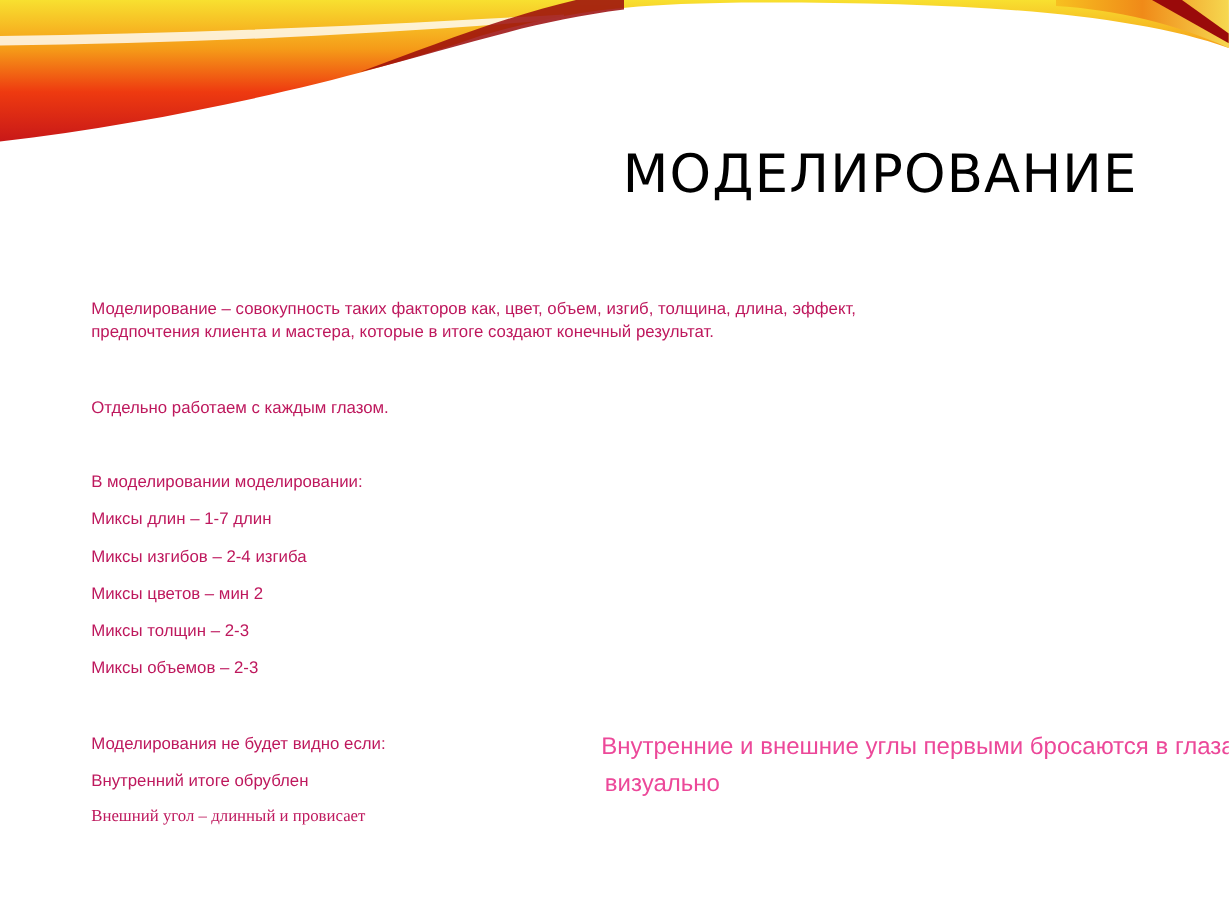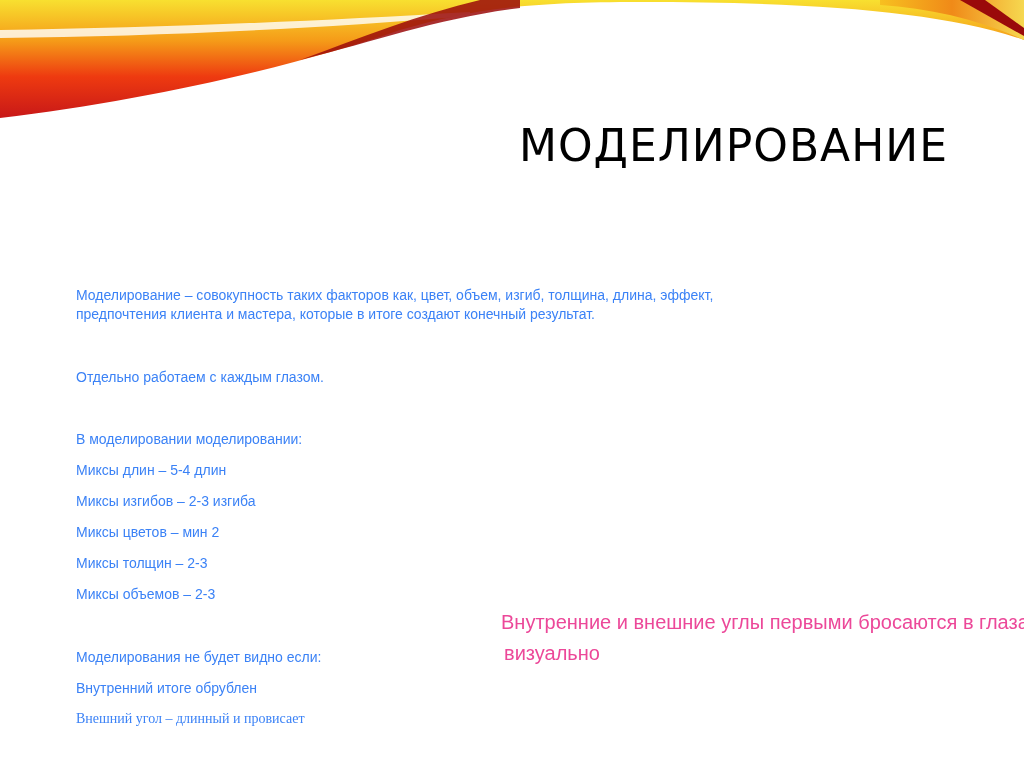--- a/index.html
+++ b/index.html
@@ -6,21 +6,21 @@
     body {
       width: 1024px; height: 767px; position: relative; overflow: hidden;
       background: #ffffff; font-family: "Liberation Sans", sans-serif; color: #1a1a1a;
     }
     .swoosh { position: absolute; left: 0; top: 0; width: 1024px; height: 130px; }
     .title {
       position: absolute; right: 76px; top: 120px;
       font-size: 44px; letter-spacing: 1px; font-weight: normal; color: #000;
       font-family: "DejaVu Sans", sans-serif; margin: 0;
     }
-    .p { position: absolute; left: 76px; font-size: 14px; color: #3b82f6; white-space: nowrap; margin-top: 38px; }
+    .p { position: absolute; left: 76px; font-size: 14px; color: #be185d; white-space: nowrap; }
     .right-col { position: absolute; left: 481px; font-size: 20px; color: #ec4899; white-space: nowrap; margin-left: 20px; }
   </style>
 </head>
 <body>
 
 <svg class="swoosh" viewBox="0 0 1024 130" preserveAspectRatio="none">
   <defs>
     <linearGradient id="g1" x1="0" y1="0" x2="0" y2="1">
       <stop offset="0" stop-color="#f8e030"></stop>
       <stop offset="0.35" stop-color="#f59a18"></stop>
@@ -41,22 +41,22 @@
 </svg>
 
 <h1 class="title">МОДЕЛИРОВАНИЕ</h1>
 
 <div class="p" style="top:249px;">Моделирование – совокупность таких факторов как, цвет, объем, изгиб, толщина, длина, эффект,</div>
 <div class="p" style="top:268px;">предпочтения клиента и мастера, которые в итоге создают конечный результат.</div>
 
 <div class="p" style="top:331px;">Отдельно работаем с каждым глазом.</div>
 
 <div class="p" style="top:393px;">В моделировании моделировании:</div>
-<div class="p" style="top:424px;">Миксы длин – 5-4 длин</div>
-<div class="p" style="top:455px;">Миксы изгибов – 2-3 изгиба</div>
+<div class="p" style="top:424px;">Миксы длин – 1-7 длин</div>
+<div class="p" style="top:455px;">Миксы изгибов – 2-4 изгиба</div>
 <div class="p" style="top:486px;">Миксы цветов – мин 2</div>
 <div class="p" style="top:517px;">Миксы толщин – 2-3</div>
 <div class="p" style="top:548px;">Миксы объемов – 2-3</div>
 
 <div class="p" style="top:611px;">Моделирования не будет видно если:</div>
 <div class="p" style="top:642px;">Внутренний итоге обрублен</div>
 <div class="p" style="top:673px;font-family:Liberation Serif, serif;">Внешний угол – длинный и провисает</div>
 
 <div class="right-col" style="top:611px;">Внутренние и внешние углы первыми бросаются в глаза</div>
 <div class="right-col" style="top:642px; left:484px;">визуально</div>

